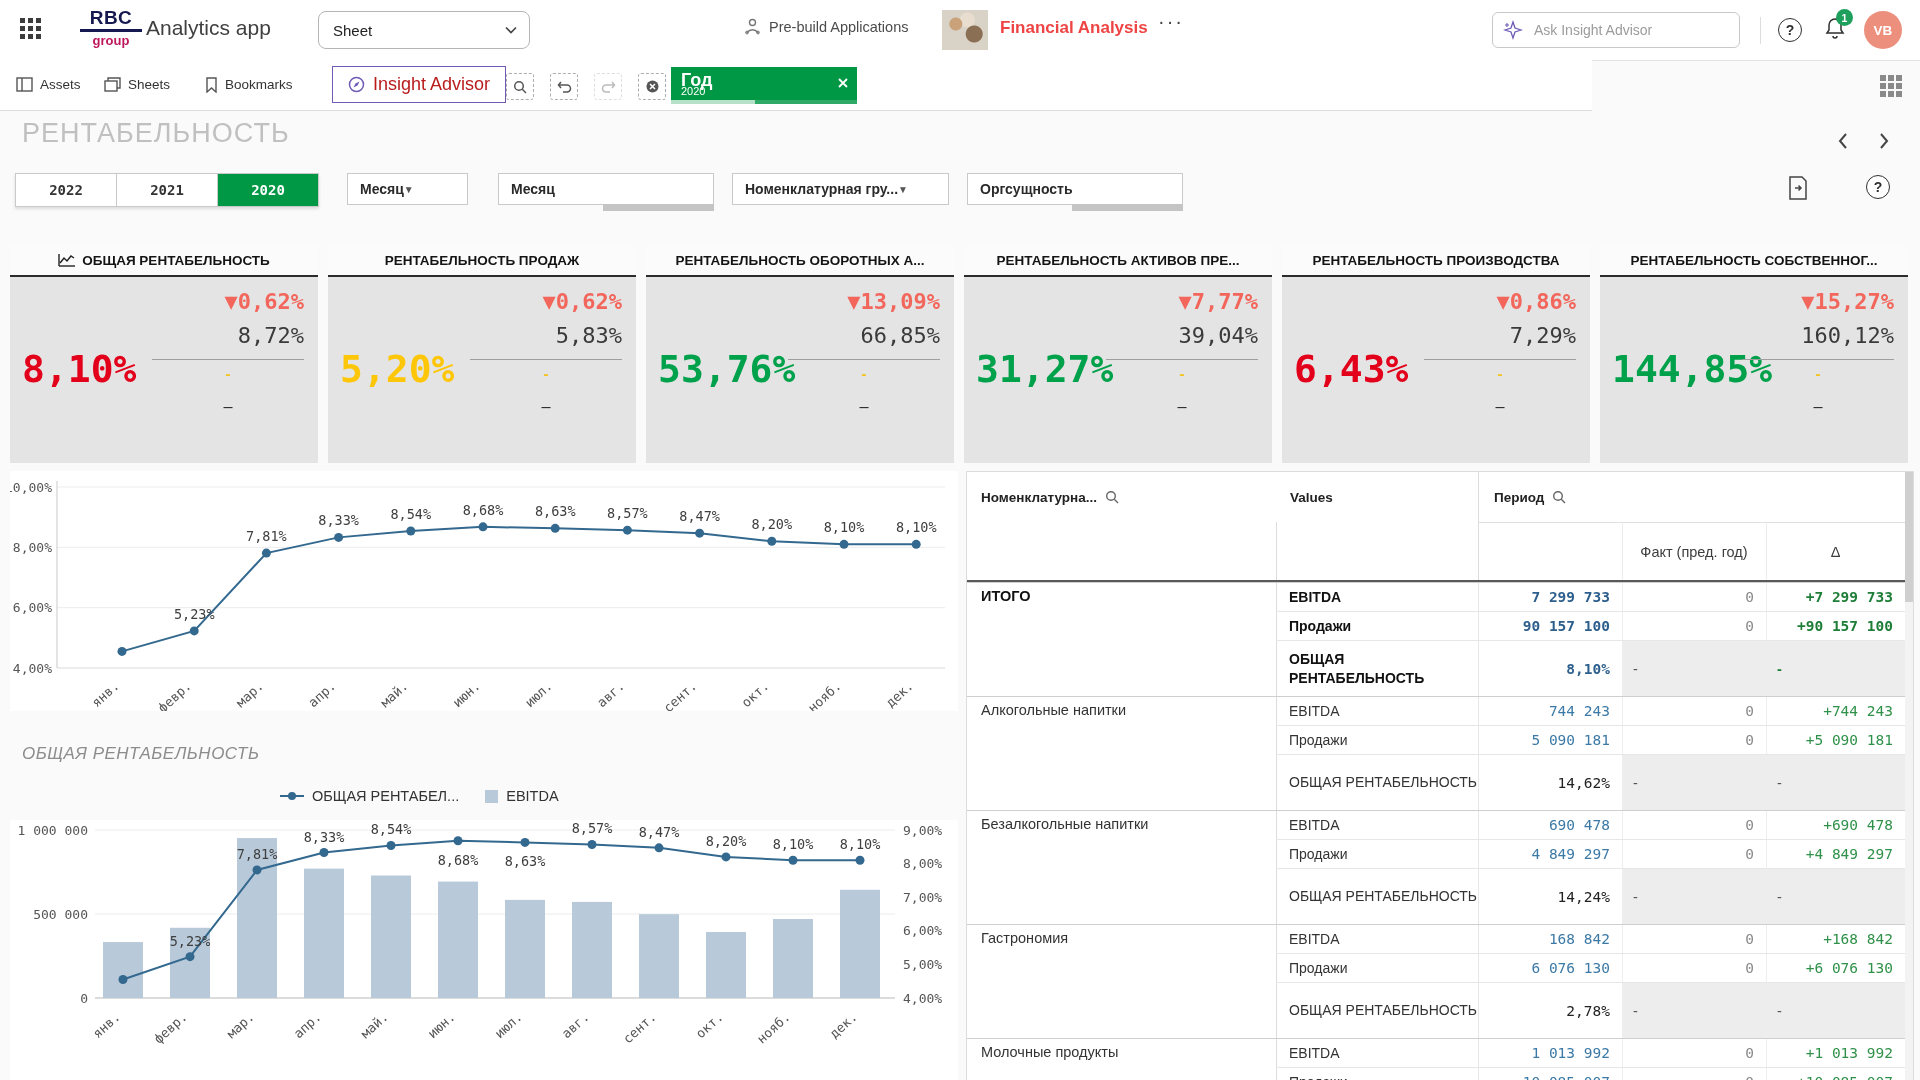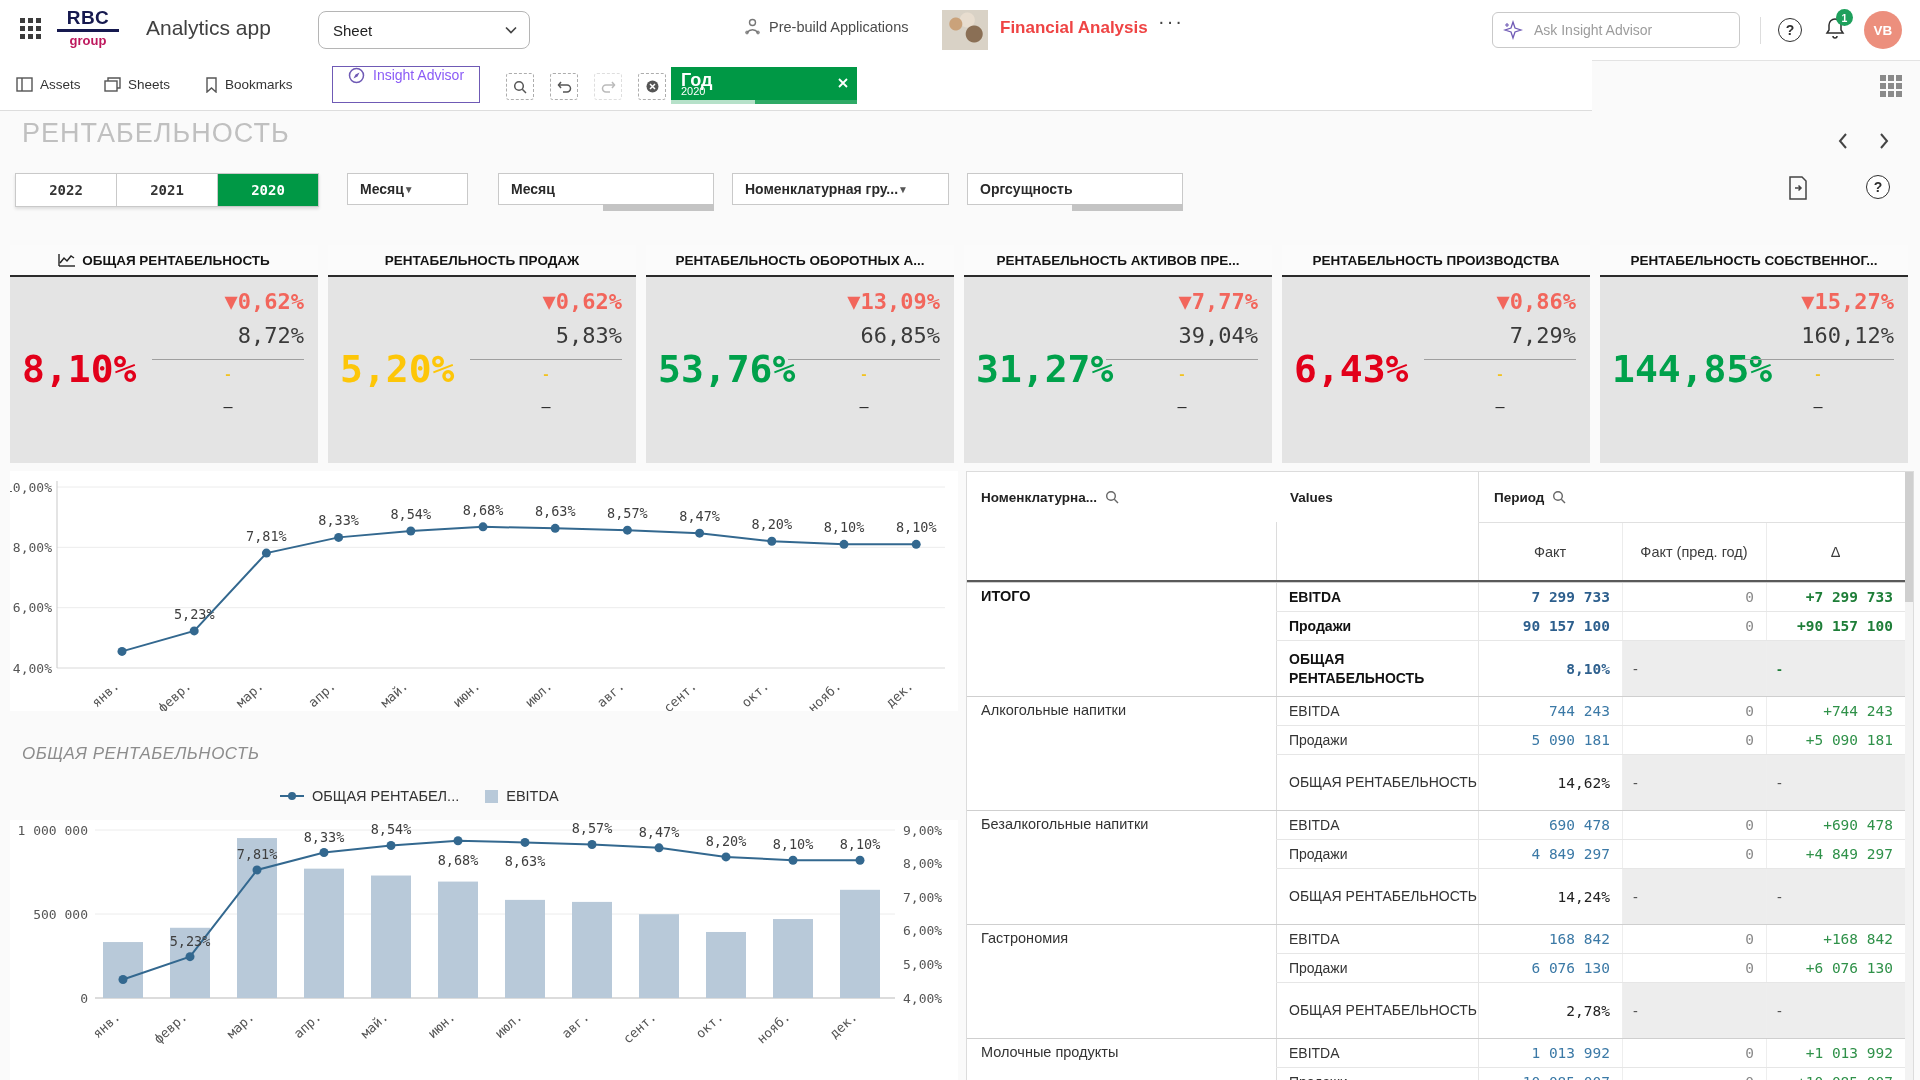--- a/index.html
+++ b/index.html
@@ -4,21 +4,21 @@
 <style>
   html,body{margin:0;padding:0;background:#e9e9e9;}
   #app{position:relative;width:1920px;height:1080px;background:#fafafa;overflow:hidden;
        font-family:"Liberation Sans",sans-serif;color:#333;}
   .abs{position:absolute;}
   svg{display:block;}
   
   .topbar{position:absolute;left:0;top:0;width:1920px;height:60px;background:#fff;border-bottom:1px solid #e3e3e3;}
   .hamburger{position:absolute;left:20;top:18px;left:20px;display:grid;grid-template-columns:repeat(3,5px);grid-gap:3px;cursor:pointer;}
   .hamburger span{width:5px;height:5px;background:#3c3c3c;}
-  .logo{position:absolute;left:57px;top:8px;width:62px;text-align:center;line-height:1;}
+  .logo{position:absolute;left:80px;top:8px;width:62px;text-align:center;line-height:1;}
   .logo .l1{font-size:19px;font-weight:900;color:#16194f;letter-spacing:.5px;border-bottom:3px solid #16194f;padding-bottom:2px;}
   .logo .l2{font-size:13px;font-weight:800;color:#be185d;margin-top:2px;}
   .app-name{position:absolute;left:146px;top:16px;font-size:21px;color:#404040;}
   .sheet-select{position:absolute;left:318px;top:11px;width:212px;height:38px;border:1px solid #b5b5b5;border-radius:8px;
       display:flex;align-items:center;justify-content:space-between;padding:0 12px 0 14px;box-sizing:border-box;background:#fff;cursor:pointer;}
   .sheet-select .lbl{font-size:15px;color:#222;}
   .prebuild{position:absolute;left:744px;top:18px;display:flex;align-items:center;gap:8px;font-size:14.5px;color:#4c4c4c;cursor:pointer;}
   .thumb{position:absolute;left:942px;top:10px;width:46px;height:40px;background:
       radial-gradient(circle at 30% 35%,#caa27a 0 6px,transparent 7px),
       radial-gradient(circle at 70% 60%,#8a6f55 0 8px,transparent 9px),
@@ -33,22 +33,22 @@
   .help-circle{width:24px;height:24px;border:1.6px solid #2f2f2f;border-radius:50%;display:flex;align-items:center;justify-content:center;
       font-size:14px;font-weight:bold;color:#2f2f2f;box-sizing:border-box;cursor:pointer;background:#fff;}
   .bell-wrap{position:absolute;left:1824px;top:16px;cursor:pointer;}
   .badge{position:absolute;right:-7px;top:-7px;width:17px;height:17px;background:#1ea05c;border-radius:50%;color:#fff;
       font-size:10.5px;font-weight:bold;display:flex;align-items:center;justify-content:center;}
   .avatar{position:absolute;left:1864px;top:11px;width:38px;height:38px;border-radius:50%;background:#ec8f7d;color:#fff;
       display:flex;align-items:center;justify-content:center;font-size:13.5px;font-weight:bold;cursor:pointer;}
   
   .toolbar{position:absolute;left:0;top:60px;width:1592px;height:50px;background:#fff;border-bottom:1px solid #ddd;}
   .tab{position:absolute;top:0;height:49px;display:flex;align-items:center;gap:7px;font-size:13.5px;color:#333;cursor:pointer;}
-  .ia-btn{position:absolute;left:332px;top:6px;height:37px;border:1px solid #6f5ab5;display:flex;align-items:flex-start;gap:8px;
-      padding:0 15px;color:#8b5cf6;font-size:14px;box-sizing:border-box;background:#fff;cursor:pointer;}
+  .ia-btn{position:absolute;left:332px;top:6px;height:37px;border:1px solid #6f5ab5;display:flex;align-items:center;gap:8px;
+      padding:0 15px;color:#b91c1c;font-size:18px;box-sizing:border-box;background:#fff;cursor:pointer;}
   .sel-icon{position:absolute;top:13px;width:26px;height:25px;border:1px dashed #adadad;border-radius:3px;
       display:flex;align-items:center;justify-content:center;cursor:pointer;background:#fff;}
   .sel-icon.disabled{opacity:.4;cursor:default;}
   .chip{position:absolute;left:671px;top:7px;width:186px;height:37px;background:#009845;color:#fff;cursor:pointer;}
   .chip .fname{position:absolute;left:10px;top:3px;font-size:18px;font-weight:bold;}
   .chip .fval{position:absolute;left:10px;top:18px;font-size:11px;}
   .chip .x{position:absolute;right:8px;top:10px;}
   .chip .prog{position:absolute;left:0;bottom:0;width:100%;height:4px;background:rgba(255,255,255,.18);}
   .chip .prog i{display:block;width:45%;height:4px;background:rgba(255,255,255,.65);}
   .gridicon{position:absolute;left:1880px;top:15px;display:grid;grid-template-columns:repeat(3,6px);grid-gap:2px;cursor:pointer;}
@@ -522,21 +522,20 @@
     <div class="th1" style="left:323px;">
       <span>Values</span>
     </div>
     <div class="th1" style="left:527px;">
       <span>Период</span>
       <svg width="14" height="14" viewBox="0 0 14 14">
         <circle cx="6" cy="6" r="4.3" fill="none" stroke="#666" stroke-width="1.4"></circle>
           <line x1="9.3" y1="9.3" x2="13" y2="13" stroke="#666" stroke-width="1.4"></line>
       </svg>
     </div>
-    <div class="th2" style="left:511px;width:144px;">Факт</div>
     <div class="th2" style="left:655px;width:144px;">Факт (пред. год)</div>
     <div class="th2" style="left:799px;width:139px;">Δ</div>
     <div class="vline" style="left:511px;top:0;height:609px;"></div>
     <div class="vline" style="left:309px;top:50px;height:559px;"></div>
     <div class="vline" style="left:655px;top:50px;height:559px;background:#ececec;"></div>
     <div class="vline" style="left:799px;top:50px;height:559px;background:#ececec;"></div>
     <div class="hline" style="left:511px;top:50px;width:427px;"></div>
     <div class="subhead-bottom"></div>
     <div class="tbody">
         <div class="tgroup bold">

